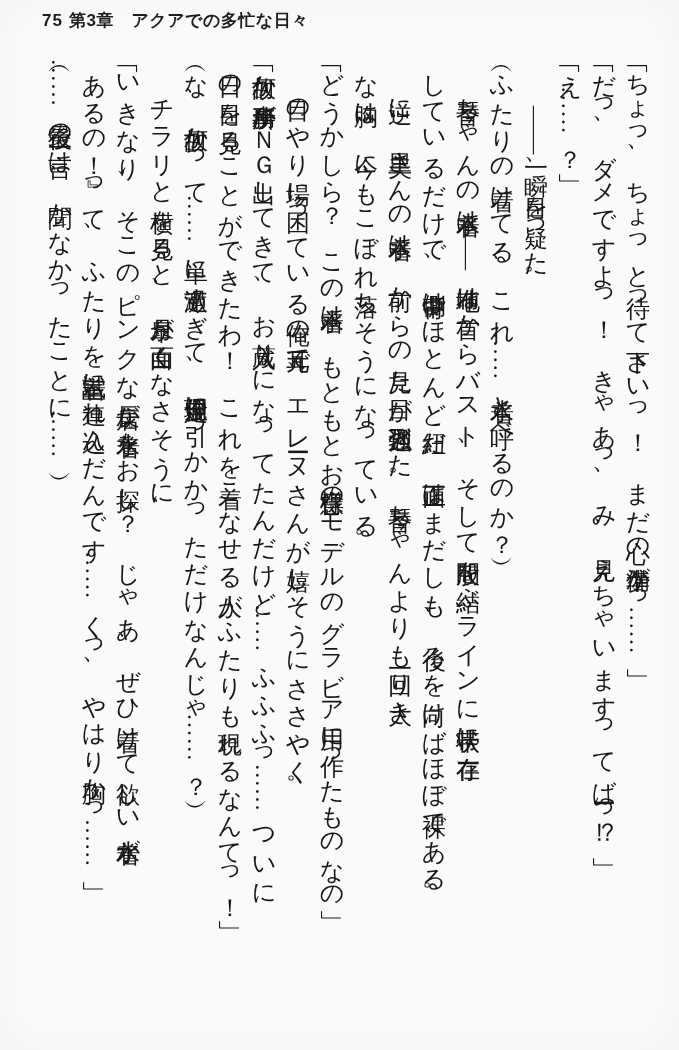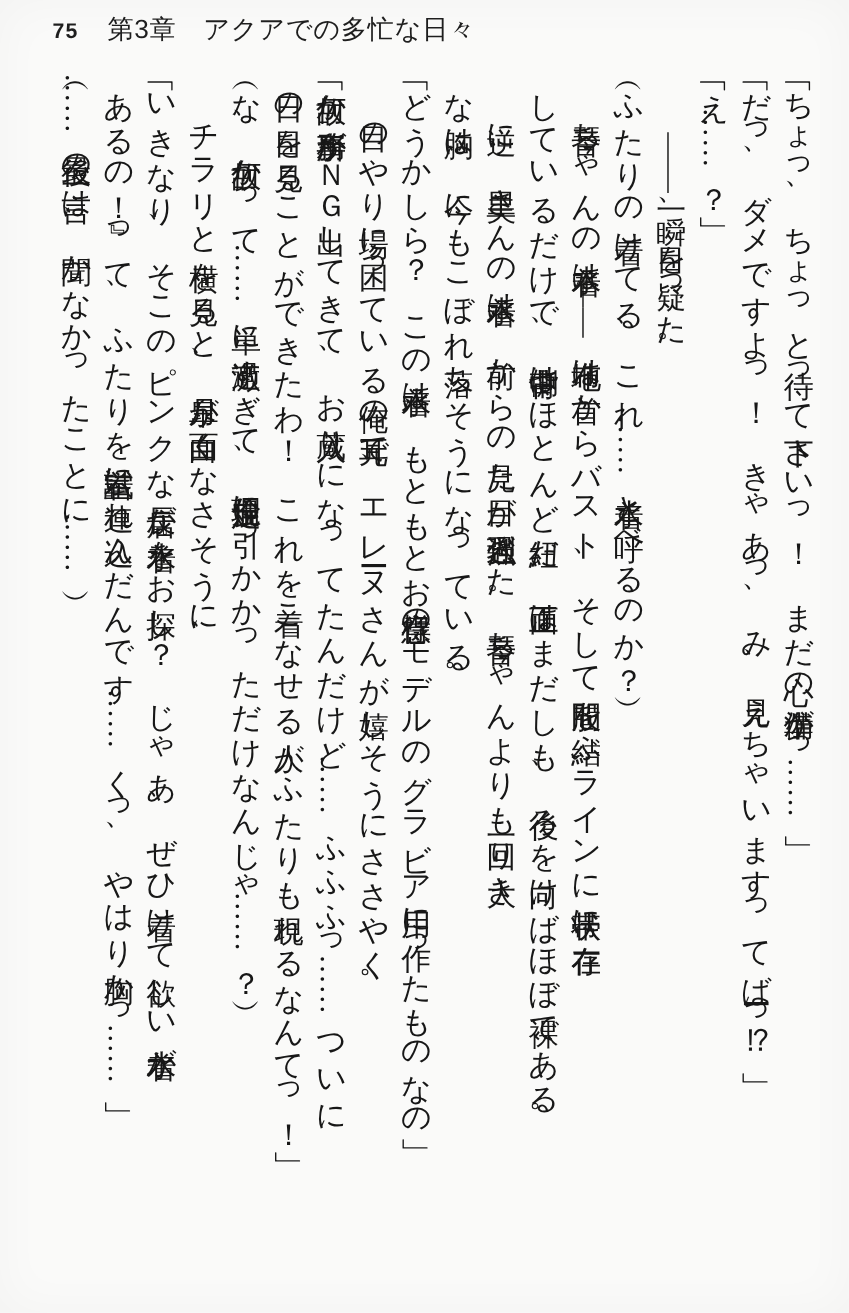--- a/index.html
+++ b/index.html
@@ -10,32 +10,32 @@
     background: #fafaf9;
     overflow: hidden;
     box-shadow: inset 0 0 40px rgba(0,0,0,0.03);
   }
   .page-header {
     position: absolute;
     top: 9px;
     left: 42px;
     display: flex;
     align-items: baseline;
-    gap: 23px;
+    gap: 6px;
     font-family: "Liberation Sans", sans-serif;
     color: #1e1e1e;
   }
   .page-number {
     font-size: 17px;
     font-weight: 700;
     letter-spacing: 1px;
   }
   .chapter-title {
-    font-size: 21px;
-    font-weight: 400;
+    font-size: 17px;
+    font-weight: 700;
     letter-spacing: 0.5px;
   }
   .text-body {
     position: absolute;
     top: 58px;
     right: 24px;
     height: 972px;
     writing-mode: vertical-rl;
     text-orientation: mixed;
     font-family: "Liberation Serif", serif;

